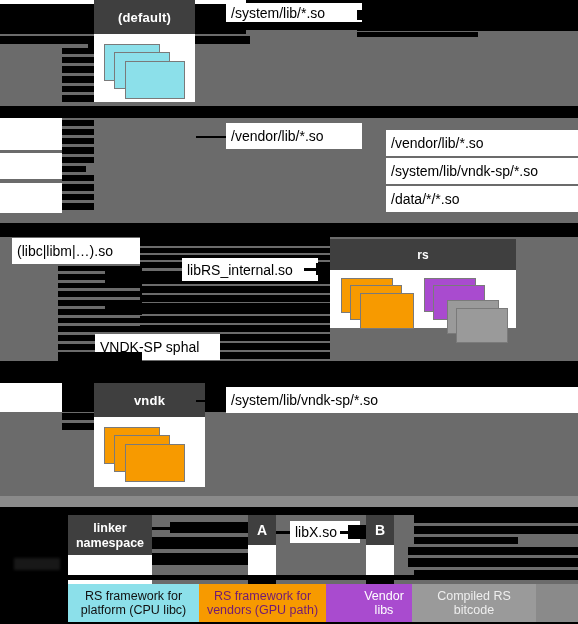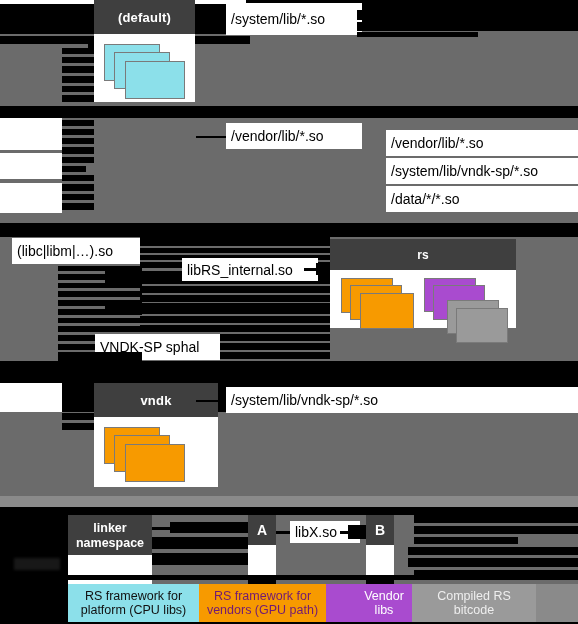--- a/index.html
+++ b/index.html
@@ -101,21 +101,21 @@
     <div class="ns-body">
       <div class="libstack" style="left:10px;top:10px;">
         <div class="libcard" style="left:0;top:0;width:56px;height:37px;background:#8ce0ea;"></div>
         <div class="libcard" style="left:10px;top:8px;width:56px;height:37px;background:#8ce0ea;"></div>
         <div class="libcard" style="left:21px;top:17px;width:60px;height:38px;background:#8ce0ea;"></div>
       </div>
     </div>
   </div>
 
   <div class="conn" style="left:196px;top:16px;width:30px;height:2px;"></div>
-  <div class="chip c14" style="left:226px;top:3px;width:136px;height:32px;">/system/lib/*.so</div>
+  <div class="chip c14" style="left:226px;top:3px;width:136px;height:19px;">/system/lib/*.so</div>
 
   <div class="bar" style="left:362px;top:0;width:216px;height:8px;"></div>
   <div class="bar" style="left:357px;top:10px;width:221px;height:10px;"></div>
   <div class="bar" style="left:357px;top:22px;width:221px;height:9px;"></div>
   <div class="bar" style="left:357px;top:32px;width:121px;height:5px;"></div>
 
   <div class="bar" style="left:0;top:106px;width:578px;height:12px;"></div>
 
   <div class="abs gray" style="left:0;top:118px;width:578px;height:108px;"></div>
   <div class="abs white" style="left:0;top:118px;width:62px;height:32px;"></div>
@@ -206,21 +206,21 @@
   <div class="bar" style="left:58px;top:352px;width:84px;height:10px;"></div>
 
   <div class="abs gray" style="left:0;top:412px;width:578px;height:75px;"></div>
   <div class="abs white" style="left:0;top:383px;width:62px;height:29px;"></div>
   <div class="bar" style="left:62px;top:385px;width:32px;height:6px;"></div>
   <div class="bar" style="left:62px;top:394px;width:32px;height:6px;"></div>
   <div class="bar" style="left:62px;top:403px;width:32px;height:7px;"></div>
   <div class="bar" style="left:62px;top:413px;width:32px;height:7px;"></div>
   <div class="bar" style="left:62px;top:423px;width:32px;height:7px;"></div>
 
-  <div class="ns" style="left:94px;top:383px;width:124px;height:104px;">
+  <div class="ns" style="left:94px;top:383px;width:111px;height:104px;">
     <div class="ns-head">vndk</div>
     <div class="ns-body">
       <div class="libstack" style="left:10px;top:10px;">
         <div class="libcard" style="left:0;top:0;width:56px;height:37px;background:#f79a00;"></div>
         <div class="libcard" style="left:10px;top:8px;width:56px;height:37px;background:#f79a00;"></div>
         <div class="libcard" style="left:21px;top:17px;width:60px;height:38px;background:#f79a00;"></div>
       </div>
     </div>
   </div>
 
@@ -268,20 +268,20 @@
   <div class="abs gray" style="left:394px;top:515px;width:184px;height:72px;"></div>
   <div class="bar" style="left:414px;top:515px;width:164px;height:8px;"></div>
   <div class="bar" style="left:414px;top:526px;width:164px;height:8px;"></div>
   <div class="bar" style="left:414px;top:537px;width:104px;height:7px;"></div>
   <div class="bar" style="left:408px;top:547px;width:170px;height:8px;"></div>
   <div class="bar" style="left:408px;top:558px;width:170px;height:9px;"></div>
   <div class="bar" style="left:414px;top:570px;width:164px;height:6px;"></div>
   <div class="bar" style="left:0;top:575px;width:578px;height:5px;"></div>
 
   <div class="legend" style="left:68px;top:584px;width:468px;">
-    <div class="leg cyan" style="width:131px;">RS framework for platform (CPU libs)</div>
+    <div class="leg cyan" style="width:131px;">RS framework for platform (CPU libc)</div>
     <div class="leg orange" style="width:127px;">RS framework for vendors (GPU path)</div>
     <div class="leg purple" style="width:86px;">Vendor libs</div>
     <div class="leg grayl" style="width:124px;">Compiled RS bitcode</div>
   </div>
   <div class="abs gray2" style="left:536px;top:584px;width:42px;height:38px;"></div>
 
 </div>
 
 </body></html>

